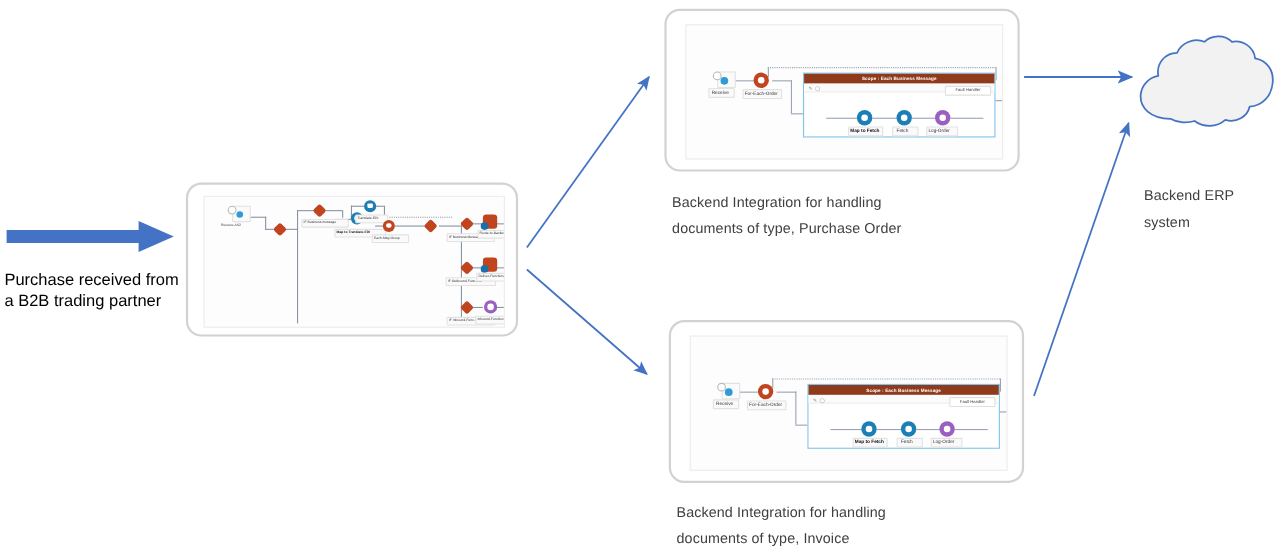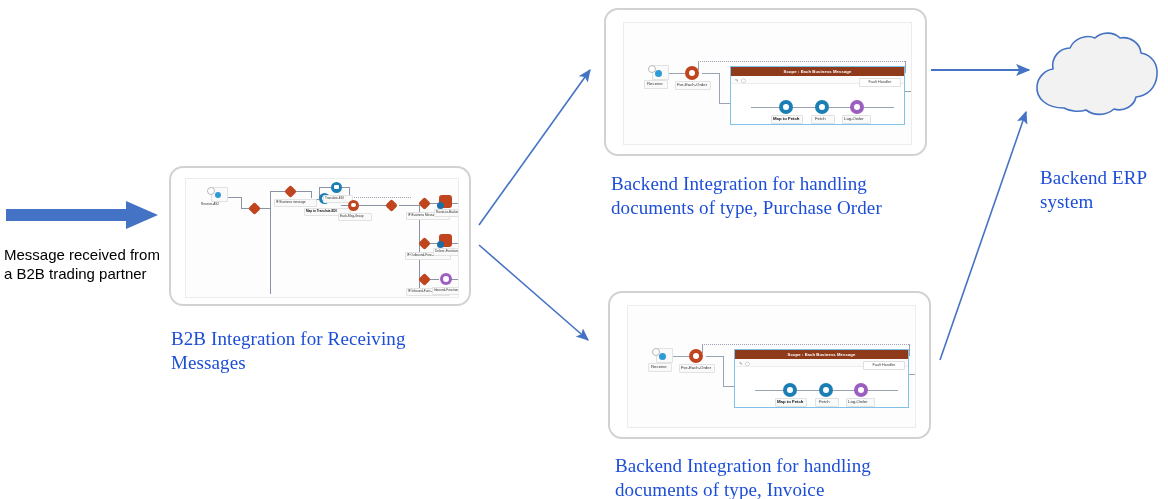--- a/index.html
+++ b/index.html
@@ -6,22 +6,22 @@
   body{
     width:1168px;height:499px;background:#ffffff;
     font-family:"Liberation Sans",sans-serif;
     overflow:hidden;position:relative;
   }
   #stage{position:absolute;left:0;top:0;width:1168px;height:499px;}
   .abs{position:absolute;}
 
   
   .caption{
-    font-size:19px;line-height:24px;color:#1d4ed8;
-    white-space:pre-line;letter-spacing:.1px;font-family:Liberation Serif, serif;
+    font-size:13px;line-height:24px;color:#404040;
+    white-space:pre-line;letter-spacing:.1px;
   }
   .caption-sm{
     font-size:15px;line-height:19px;color:#000;white-space:pre-line;
   }
   .caption-dyn{
     font-size:14px;line-height:17px;color:#000;white-space:pre-line;
   }
 
   
   .tablet{
@@ -89,21 +89,21 @@
 <body>
 
 <div id="stage">
 
   <div class="abs thickarrow" style="left:6px;top:198px;width:160px;height:34px;">
     <svg width="160" height="34" viewBox="0 0 160 34" aria-hidden="true">
       <path d="M0 11 H120 V3 L152 17 L120 31 V23 H0 Z" fill="#4472c4"></path>
     </svg>
   </div>
 
-  <div class="abs caption-sm" style="left:4px;top:245px;width:175px;">Message received from
+  <div class="abs caption-sm" style="left:4px;top:245px;width:175px;">Purchase received from
 a B2B trading partner</div>
 
   <div class="tablet" style="left:169px;top:166px;width:302px;height:140px;">
     <div class="screen" style="left:14px;top:10px;width:274px;height:120px;">
 
       <div class="wire" style="left:39px;top:17.5px;width:17px;height:.6px;"></div>
       <div class="wire" style="left:55.4px;top:17.5px;width:.6px;height:12px;"></div>
       <div class="wire" style="left:55.4px;top:29px;width:8px;height:.6px;"></div>
       <div class="wire" style="left:72px;top:29px;width:12px;height:.6px;"></div>
       <div class="wire" style="left:83.6px;top:12px;width:.6px;height:17.5px;"></div>
@@ -182,22 +182,20 @@
       <div class="chip" style="left:220px;top:109px;width:42px;height:6px;"></div>
       <div class="lbl" style="left:222px;top:110px;">IF Inbound-Func-Ack</div>
 
       <div class="circ" style="left:254px;top:94px;width:12px;height:12px;background:#9b5fc0;"></div>
       <div class="sq" style="left:257.3px;top:97.3px;width:5.4px;height:5.4px;background:#fff;"></div>
       <div class="chip" style="left:246px;top:108px;width:45px;height:6px;"></div>
       <div class="lbl" style="left:248px;top:109px;">Inbound-Functional-...  Fin</div>
     </div>
   </div>
 
-  <div class="abs caption" style="left:171px;top:327px;width:290px;">B2B Integration for Receiving
-Messages</div>
 
   <svg class="abs" style="left:470px;top:55px;width:145px;height:300px;" width="145" height="300" viewBox="0 0 145 300">
     <defs>
       <marker id="ah" markerWidth="9" markerHeight="9" refX="7.2" refY="3.4" orient="auto">
         <path d="M0,0 L8,3.4 L0,6.8 L1.8,3.4 Z" fill="#4472c4"></path>
       </marker>
     </defs>
     <line x1="9" y1="170" x2="120" y2="15" stroke="#4472c4" stroke-width="1.6" marker-end="url(#ah)"></line>
     <line x1="9" y1="190" x2="118" y2="285" stroke="#4472c4" stroke-width="1.6" marker-end="url(#ah)"></line>
   </svg>

